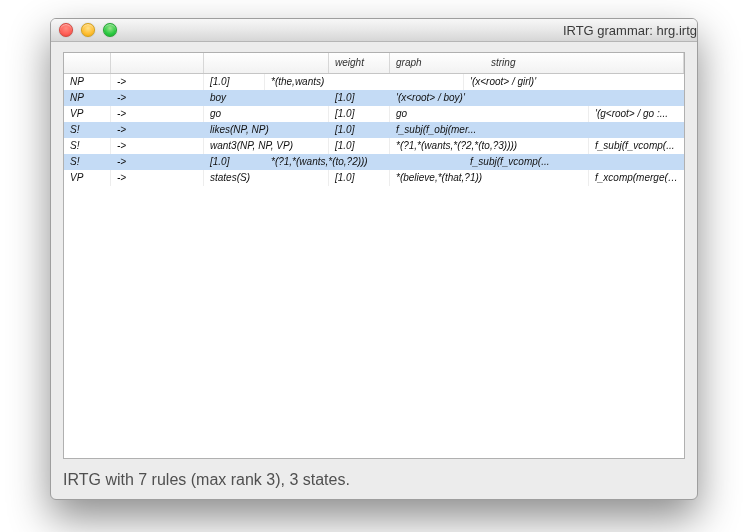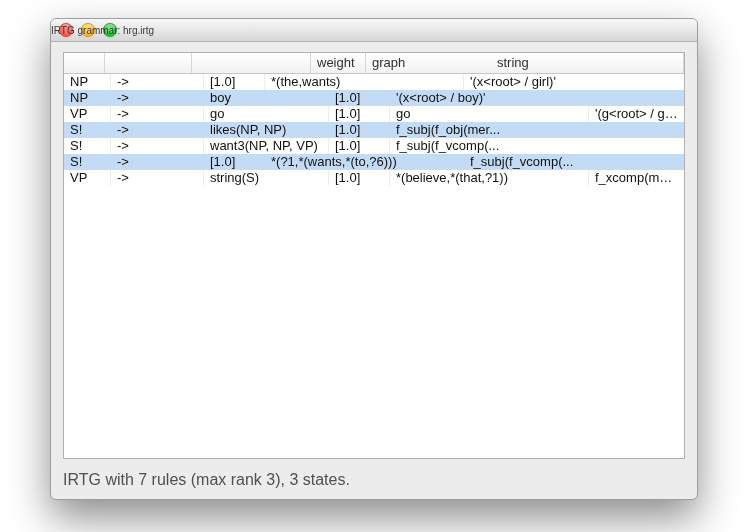--- a/index.html
+++ b/index.html
@@ -46,67 +46,69 @@
     height: 12px;
     border-radius: 50%;
     box-shadow: inset 0 1px 1px rgba(255,255,255,0.5), 0 0 1px rgba(0,0,0,0.4);
   }
   .tl.red    { background: radial-gradient(circle at 50% 35%, #ff8b80, #ff5f57 60%, #e33e32); border:1px solid #d4453c;}
   .tl.yellow { background: radial-gradient(circle at 50% 35%, #ffe08a, #ffbd2e 60%, #e1a116); border:1px solid #d6a116;}
   .tl.green  { background: radial-gradient(circle at 50% 35%, #9be48a, #28c940 60%, #1fa52f); border:1px solid #21a62e;}
   .title {
     position: absolute;
     left: 0; right: 0;
-    text-align: left;
-    font-size: 10px;
+    text-align: right;
+    font-size: 13px;
     color: #3a3a3a;
     pointer-events: none;
   }
   .content {
     flex: 1;
     margin: 10px 12px 6px 12px;
     background: #ffffff;
     border: 1px solid #b0b0b0;
     display: flex;
     flex-direction: column;
     overflow: hidden;
   }
   .thead-row {
     display: flex;
     background: linear-gradient(to bottom,#ffffff,#f2f2f2);
     border-bottom: 1px solid #c5c5c5;
     color: #303030;
   }
   .th {
-    padding: 3px 0 3px 6px;
+    padding: 3px 6px 3px 6px;
     border-right: 1px solid #d7d7d7;
     white-space: nowrap;
     overflow: hidden;
     text-overflow: ellipsis;
-    font-size: 13px;
+    font-size: 10px;
     height: 14px;
     line-height: 14px;
+    font-style: italic;
   }
   .tbody {
     flex: 1;
     overflow: auto;
   }
   .tr {
     display: flex;
     height: 16px;
   }
   .td {
     padding: 1px 6px 1px 6px;
     border-right: 1px solid #ededed;
     white-space: nowrap;
     overflow: hidden;
     text-overflow: ellipsis;
-    font-size: 13px;
+    font-size: 10px;
     line-height: 14px;
     color: #111;
+    font-style: italic;
   }
   .tr.sel {
     background: #c4dbf5;
   }
   .tr.sel .td {
     border-right: 1px solid #c4dbf5;
   }
   
   .c0 { width: 34px; }
   .c1 { width: 80px; }
@@ -171,33 +173,34 @@
             <div class="td c1">-&gt;</div>
             <div class="td c2">likes(NP, NP)</div>
             <div class="td c3">[1.0]</div>
             <div class="td c5">f_subj(f_obj(mer...</div>
           </div>
           <div class="tr">
             <div class="td c0">S!</div>
             <div class="td c1">-&gt;</div>
             <div class="td c2">want3(NP, NP, VP)</div>
             <div class="td c3">[1.0]</div>
+            <div class="td c4">*(?1,*(wants,*(?2,*(to,?3))))</div>
             <div class="td c5">f_subj(f_vcomp(...</div>
           </div>
           <div class="tr sel">
             <div class="td c0">S!</div>
             <div class="td c1">-&gt;</div>
             <div class="td c3">[1.0]</div>
-            <div class="td c4">*(?1,*(wants,*(to,?6)))</div>
+            <div class="td c4">*(?1,*(wants,*(to,?2)))</div>
             <div class="td c5">f_subj(f_vcomp(...</div>
           </div>
           <div class="tr">
             <div class="td c0">VP</div>
             <div class="td c1">-&gt;</div>
-            <div class="td c2">string(S)</div>
+            <div class="td c2">states(S)</div>
             <div class="td c3">[1.0]</div>
             <div class="td c4">*(believe,*(that,?1))</div>
             <div class="td c5">f_xcomp(merge('...</div>
           </div>
         </div>
     </div>
 
     <div class="status">IRTG with 7 rules (max rank 3), 3 states.</div>
   </div>
 </div>

